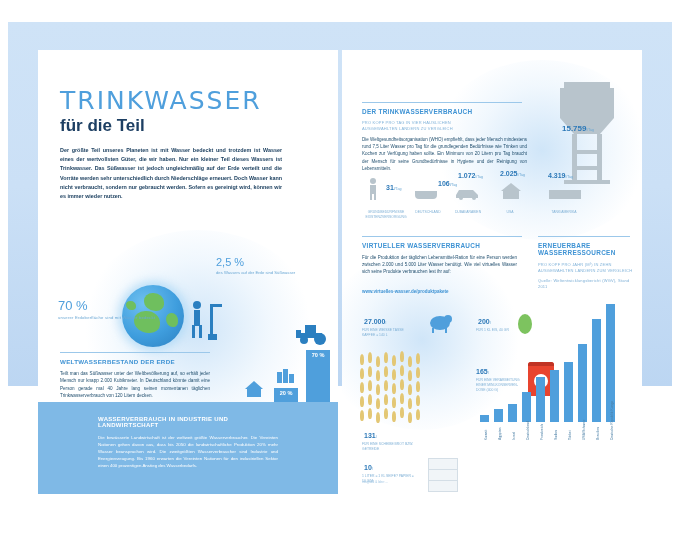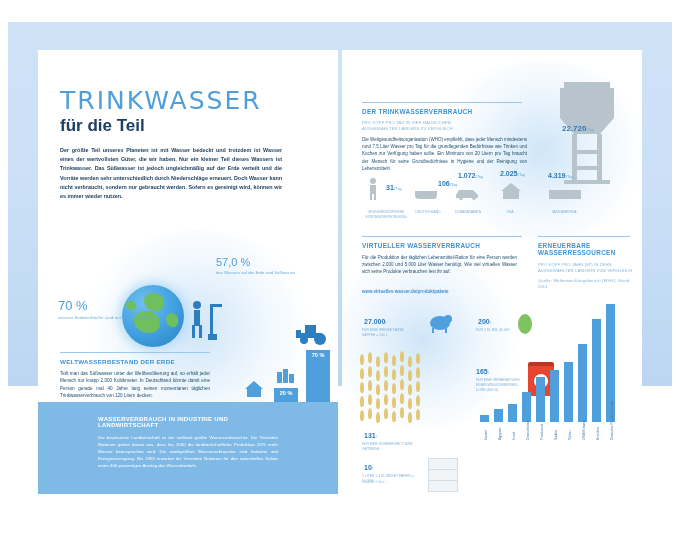--- a/index.html
+++ b/index.html
@@ -287,21 +287,21 @@
         <div class="land l3"></div>
         <div class="land l4"></div>
       </div>
 
       <div class="pct70">
         <span>70 %</span>
         <span class="sub">unserer Erdoberfläche sind mit Wasser bedeckt</span>
       </div>
 
       <div class="pct25">
-        <span>57,0 %</span>
+        <span>2,5 %</span>
         <span class="sub">des Wassers auf der Erde sind Süßwasser</span>
       </div>
 
       <div class="person-group">
         <svg width="40" height="46" viewBox="0 0 40 46">
           <circle cx="9" cy="7" r="4" fill="#2b7fc0"></circle>
           <rect x="6" y="12" width="6" height="16" fill="#2b7fc0"></rect>
           <rect x="4" y="27" width="3" height="13" fill="#2b7fc0"></rect>
           <rect x="11" y="27" width="3" height="13" fill="#2b7fc0"></rect>
           <rect x="22" y="6" width="3" height="30" fill="#2b7fc0"></rect>
@@ -362,21 +362,21 @@
           <rect x="10" y="10" width="54" height="30" fill="#b8c4cc"></rect>
           <polygon points="10,40 64,40 50,56 24,56" fill="#b8c4cc"></polygon>
           <rect x="22" y="56" width="5" height="46" fill="#b8c4cc"></rect>
           <rect x="47" y="56" width="5" height="46" fill="#b8c4cc"></rect>
           <rect x="27" y="72" width="20" height="4" fill="#b8c4cc"></rect>
           <rect x="27" y="88" width="20" height="4" fill="#b8c4cc"></rect>
           <rect x="14" y="102" width="46" height="4" fill="#b8c4cc"></rect>
         </svg>
       </div>
       <div class="val" style="left:220px; top:74px; font-size:8px;">
-        <span>22.720</span><span class="unit">l/Tag</span>
+        <span>15.759</span><span class="unit">l/Tag</span>
       </div>
 
       <div class="sep-line" style="left:20px; top:52px; width:160px;"></div>
       <div class="r-h2" style="left:20px; top:58px; width:170px;">Der Trinkwasserverbrauch</div>
       <div class="r-sub" style="left:20px; top:70px; width:120px;">pro Kopf pro Tag in vier häuslichen ausgewählten Ländern zu Vergleich</div>
       <div class="r-body" style="left:20px; top:86px; width:165px;">Die Weltgesundheitsorganisation (WHO) empfiehlt, dass jeder Mensch mindestens rund 7,5 Liter Wasser pro Tag für die grundlegenden Bedürfnisse wie Trinken und Kochen zur Verfügung haben sollte. Ein Minimum von 20 Litern pro Tag braucht der Mensch für seine Grundbedürfnisse in Hygiene und der Reinigung von Lebensmitteln.</div>
 
       <div>
 
         <svg style="position:absolute; left:26px; top:128px;" width="10" height="22" viewBox="0 0 10 22">

